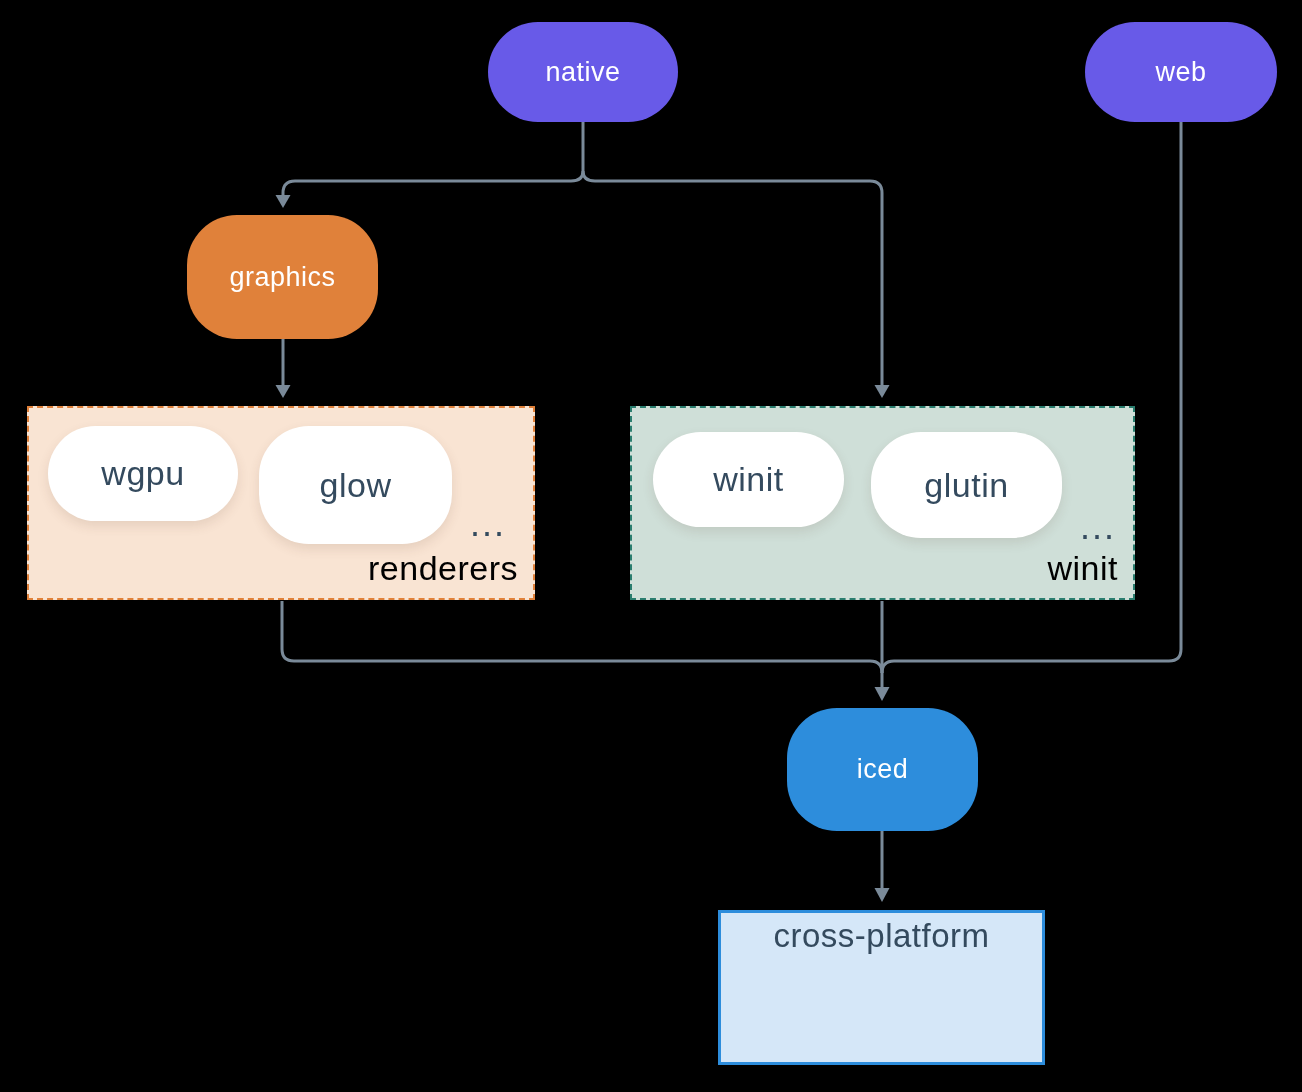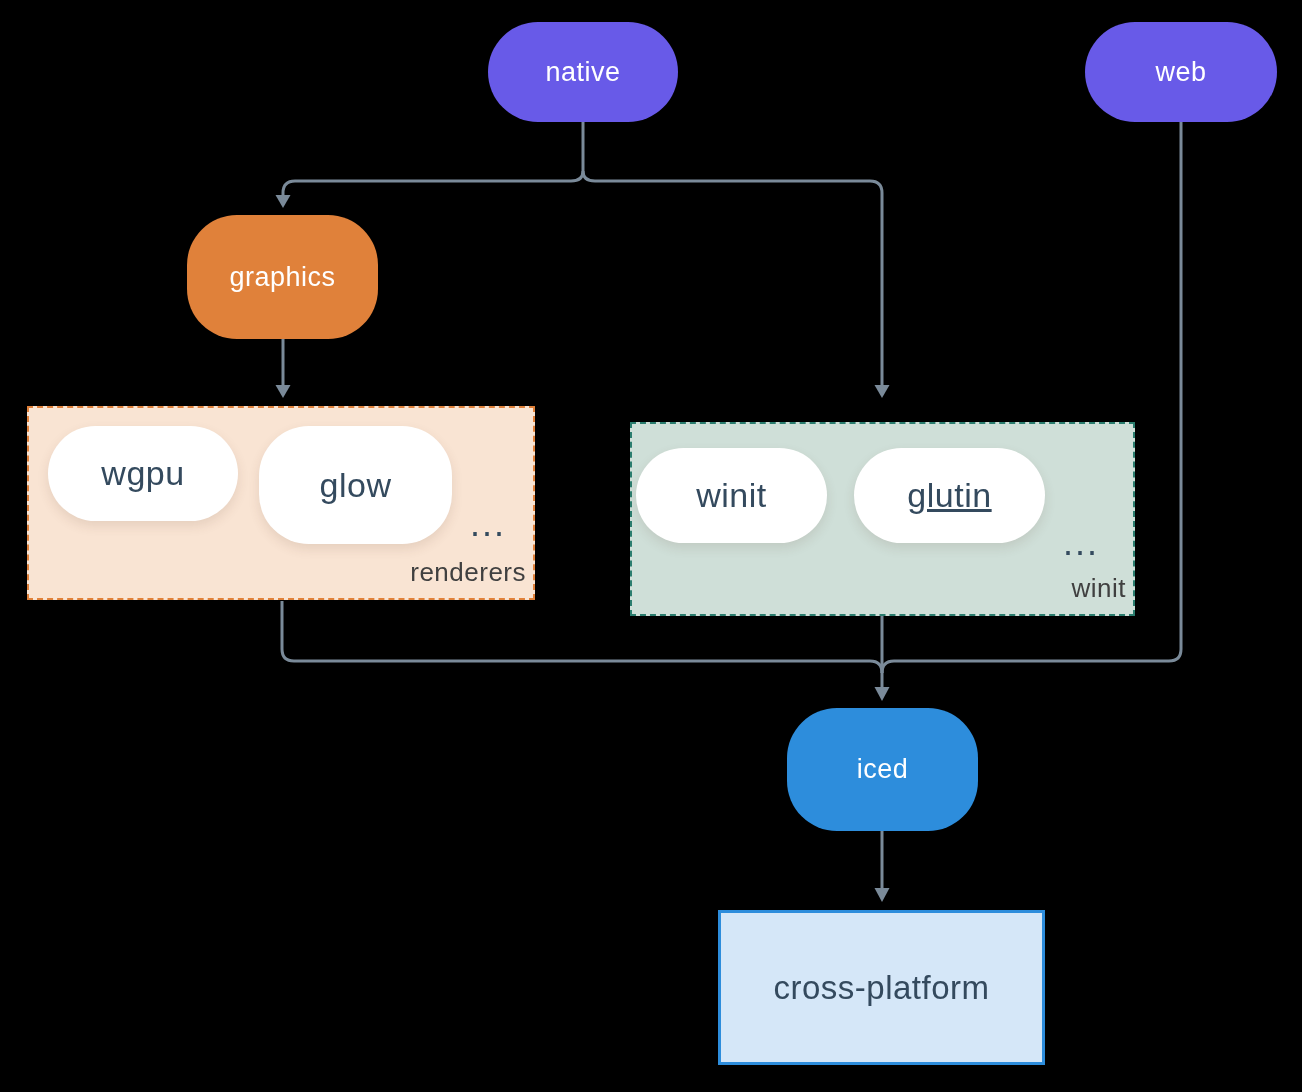--- a/index.html
+++ b/index.html
@@ -56,49 +56,47 @@
     align-items: flex-start;
   }
   .group.renderers {
     background: #f9e4d3;
     border: 2px dashed #e0813a;
     padding: 18px 0 0 19px;
   }
   .group.shells {
     background: #cfdfd8;
     border: 2px dashed #2a7d6e;
-    padding: 24px 0 0 4px;
-    margin-top: 16px;
+    padding: 24px 0 0 21px;
   }
   .group .pill { position: relative; }
   .ellipsis {
     color: #344a5e;
     font-size: 36px;
     align-self: center;
     margin-top: 24px;
     margin-left: 18px;
     letter-spacing: 2px;
   }
   .group-label {
     position: absolute;
-    right: 7px;
+    right: 15px;
     bottom: 10px;
-    color: #404040;
-    font-size: 26px;
+    color: #000000;
+    font-size: 34px;
     letter-spacing: 0.5px;
   }
   .app-box {
     position: absolute;
     box-sizing: border-box;
     background: #d5e7f8;
     border: 3px solid #2d8ddc;
     display: flex;
     flex-direction: column;
     align-items: center;
-    justify-content: center;
     color: #344a5e;
     font-size: 33px;
     line-height: 46px;
     letter-spacing: 0.5px;
   }
 </style>
 </head>
 <body>
 
 <div class="canvas">
@@ -147,21 +145,21 @@
       <span>glow</span>
     </div>
     <div class="ellipsis">...</div>
     <div class="group-label">renderers</div>
   </div>
 
   <div class="group shells" style="left:630px; top:406px; width:505px; height:194px;">
     <div class="pill white" style="width:191px; height:95px;">
       <span>winit</span>
     </div>
-    <div class="pill white" style="width:191px; height:95px; margin-left:27px;text-decoration:underline;">
+    <div class="pill white" style="width:191px; height:106px; margin-left:27px;">
       <span>glutin</span>
     </div>
     <div class="ellipsis">...</div>
     <div class="group-label">winit</div>
   </div>
 
   <div class="pill blue" style="left:787px; top:708px; width:191px; height:123px;">
     <span>iced</span>
   </div>
 

